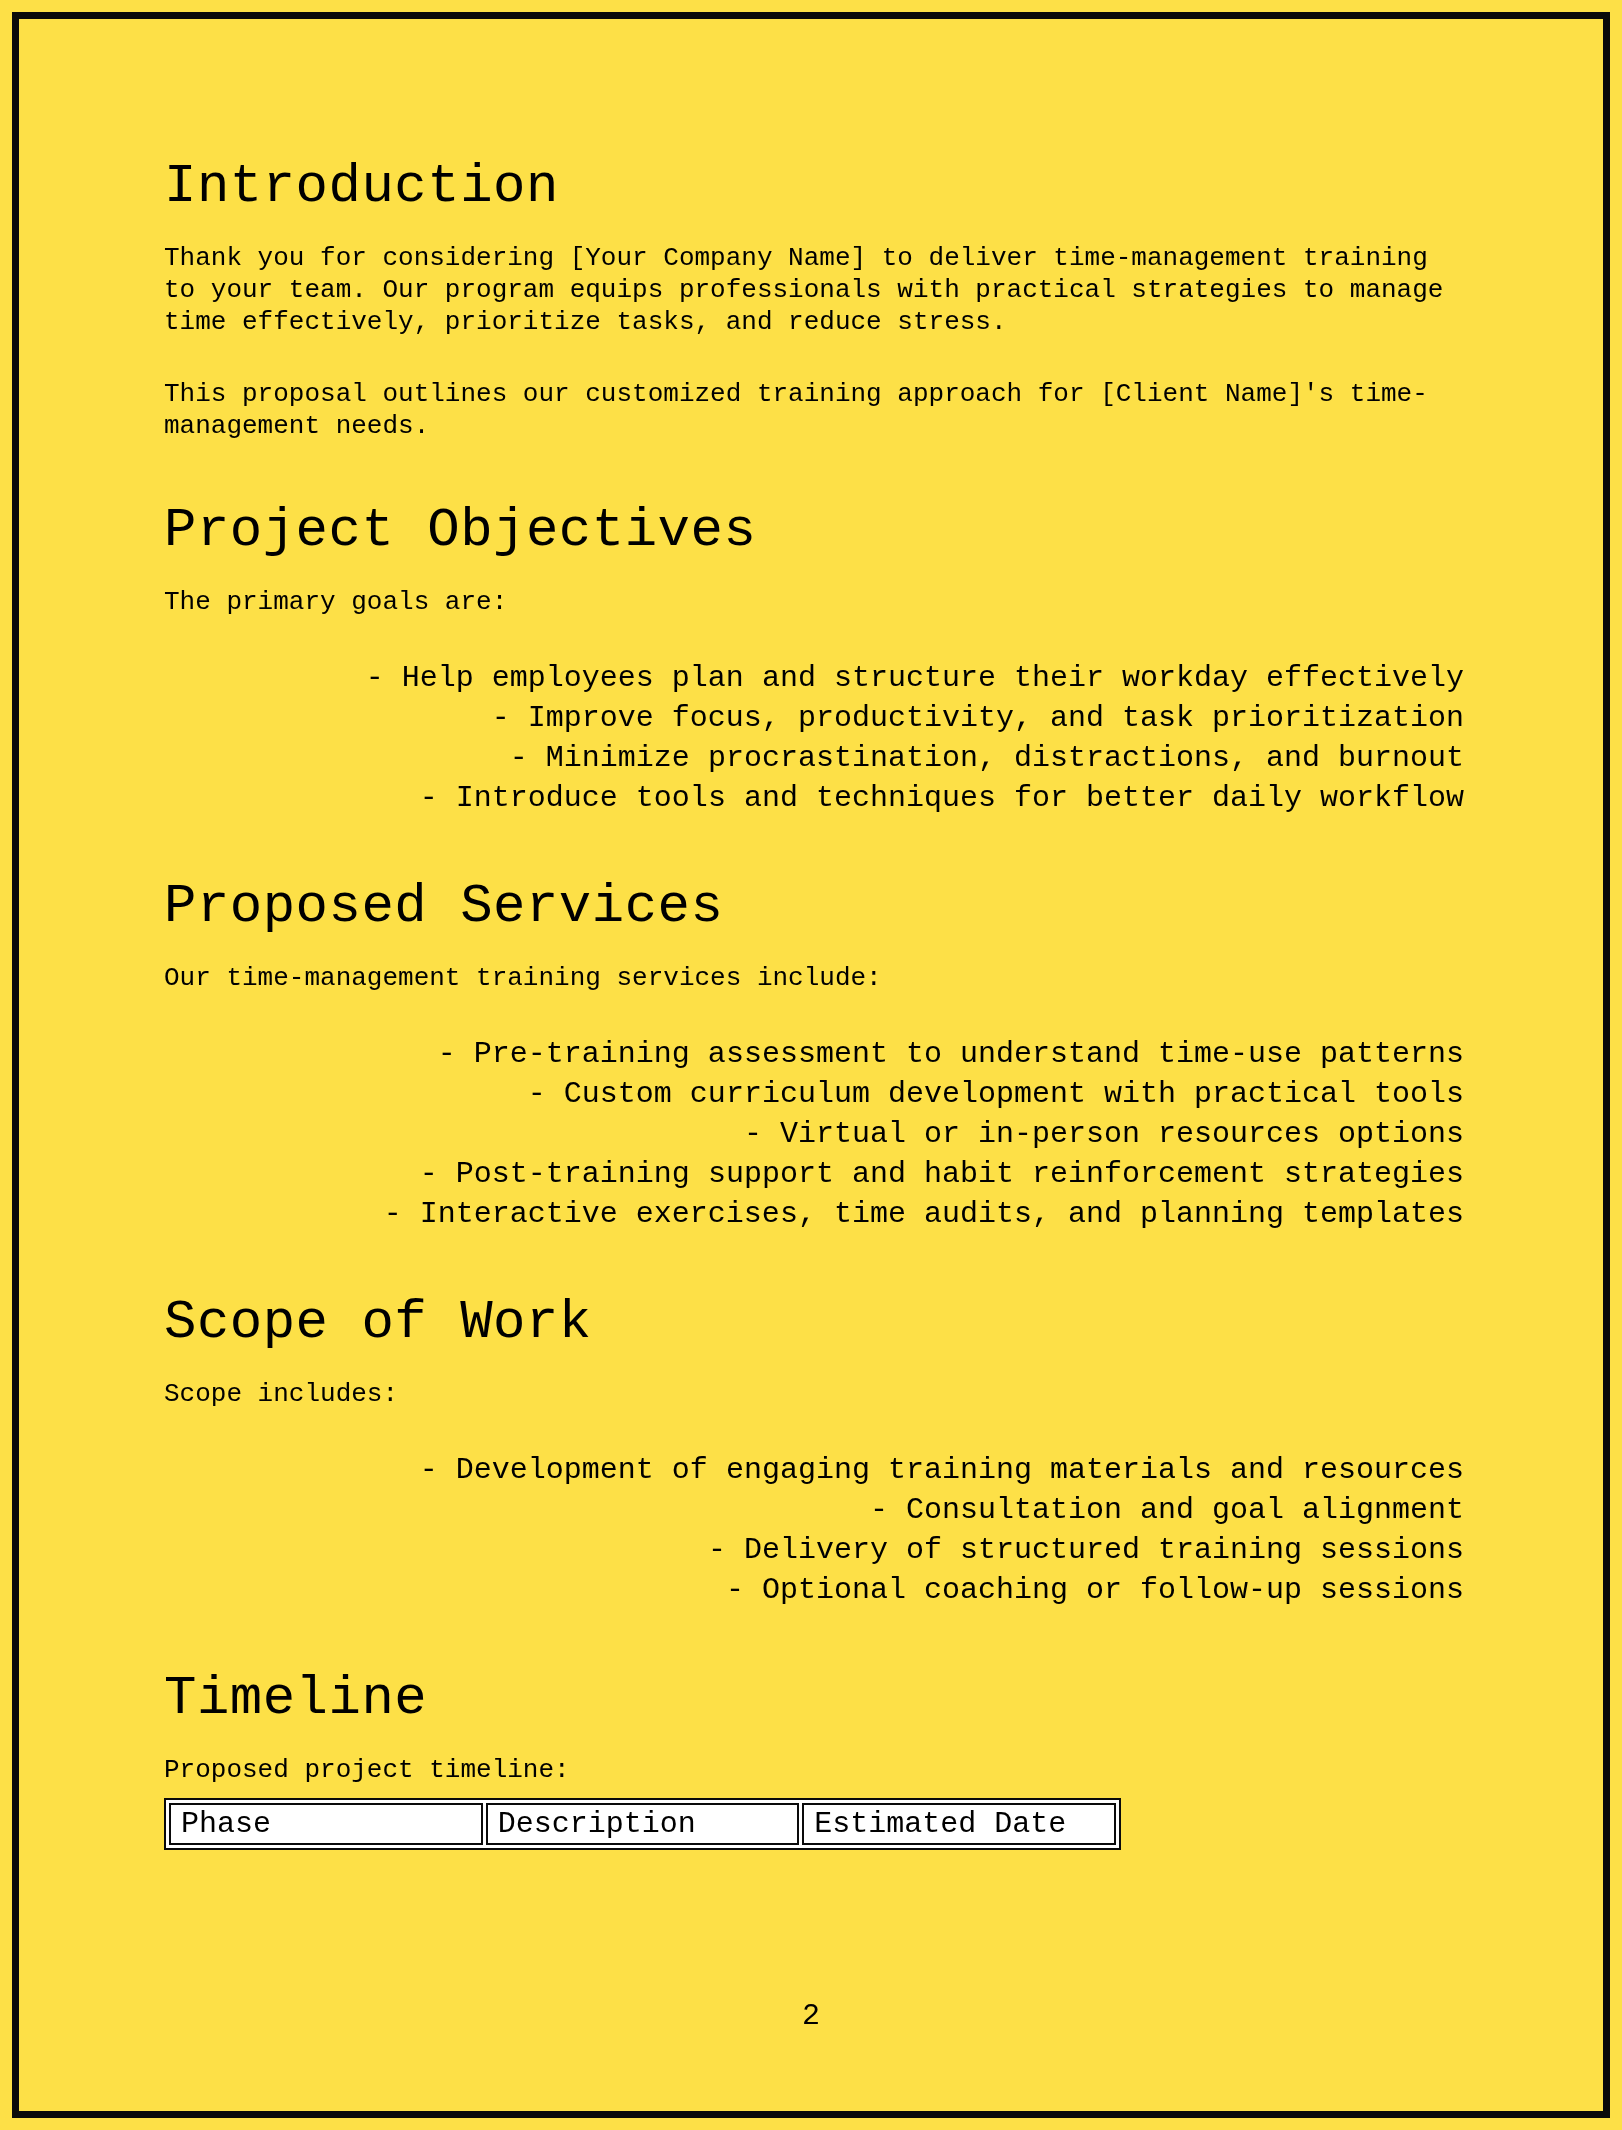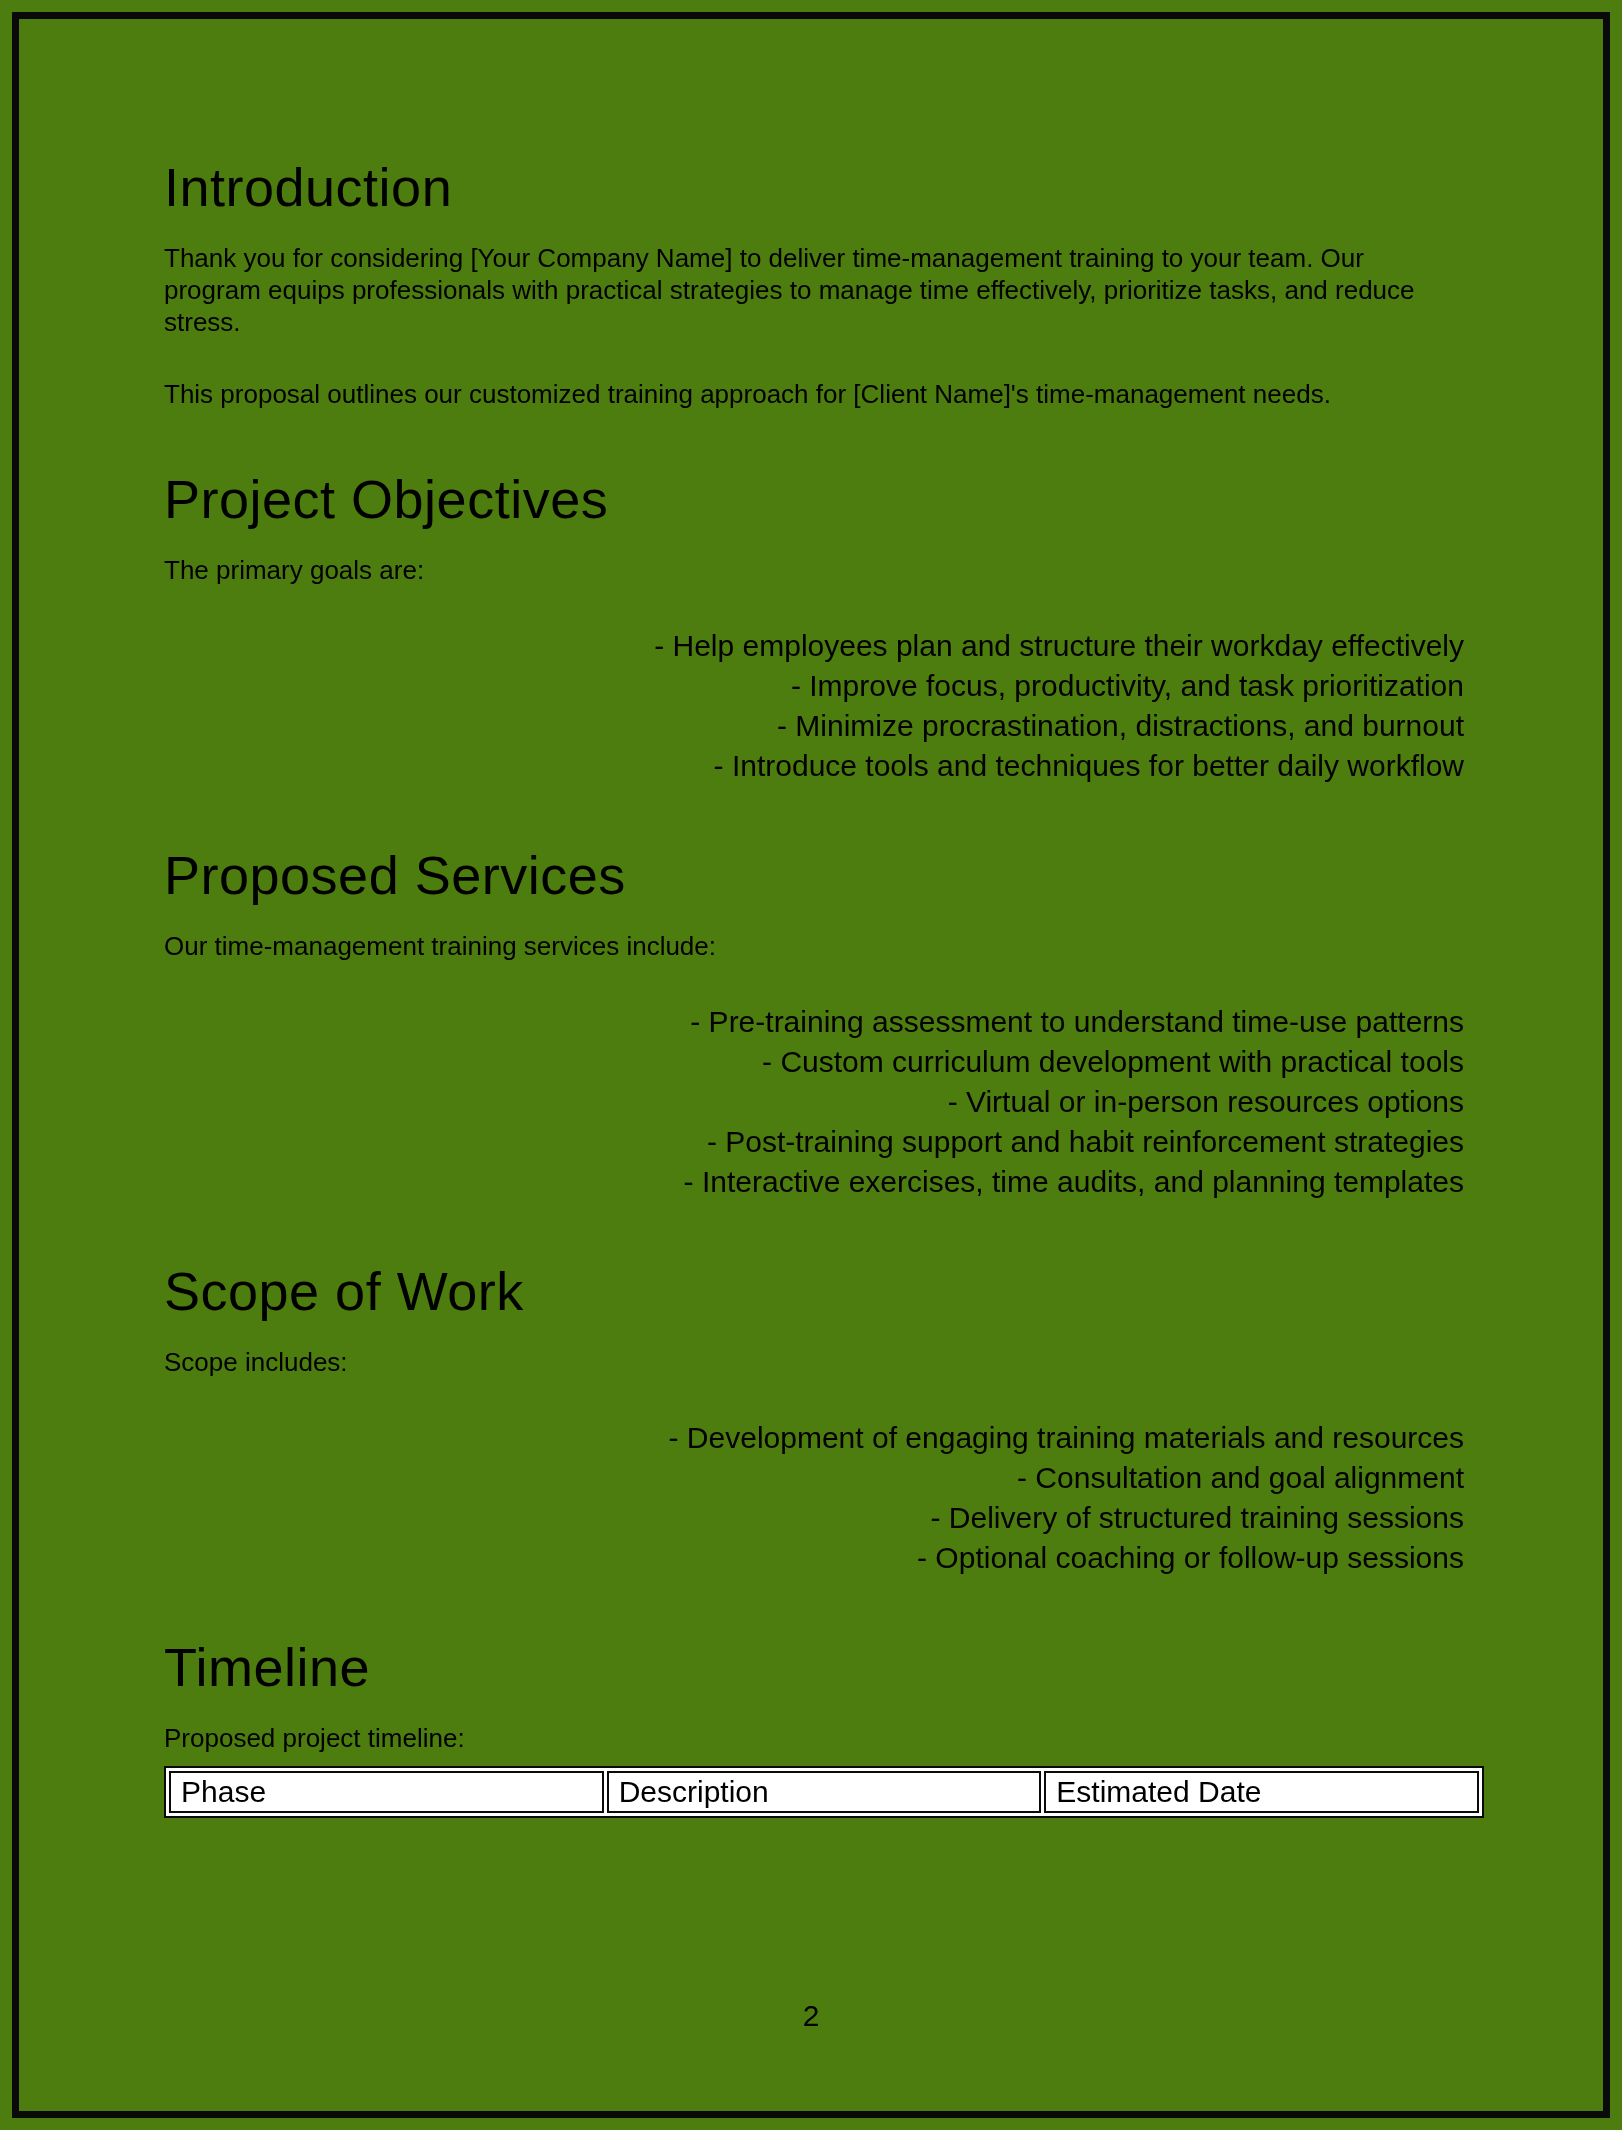--- a/index.html
+++ b/index.html
@@ -4,23 +4,23 @@
 <style>
   html, body {
     margin: 0;
     padding: 0;
     background: #ffffff;
   }
   .page {
     position: relative;
     width: 1622px;
     height: 2130px;
-    background: #4d7c0f;
+    background: #fde047;
     overflow: hidden;
-    font-family: Liberation Sans, sans-serif;
+    font-family: Liberation Mono, monospace;
     color: #000000;
   }
   .page-frame {
     position: absolute;
     left: 12px;
     top: 12px;
     right: 12px;
     bottom: 12px;
     border: 7px solid #0a0a0a;
     pointer-events: none;
@@ -58,21 +58,21 @@
   }
   .plain-list .line {
     font-size: 30px;
     line-height: 40px;
     text-align: right;
   }
   table.timeline-table {
     border-collapse: separate;
     border-spacing: 3px;
     border: 2px solid #0a0a0a;
-    width: 1320px;
+    width: 957px;
     table-layout: fixed;
     background: #ffffff;
   }
   table.timeline-table td {
     width: 33.33%;
     border: 2px solid #0a0a0a;
     height: 38px;
     font-size: 30px;
     line-height: 38px;
     padding: 0 10px;

